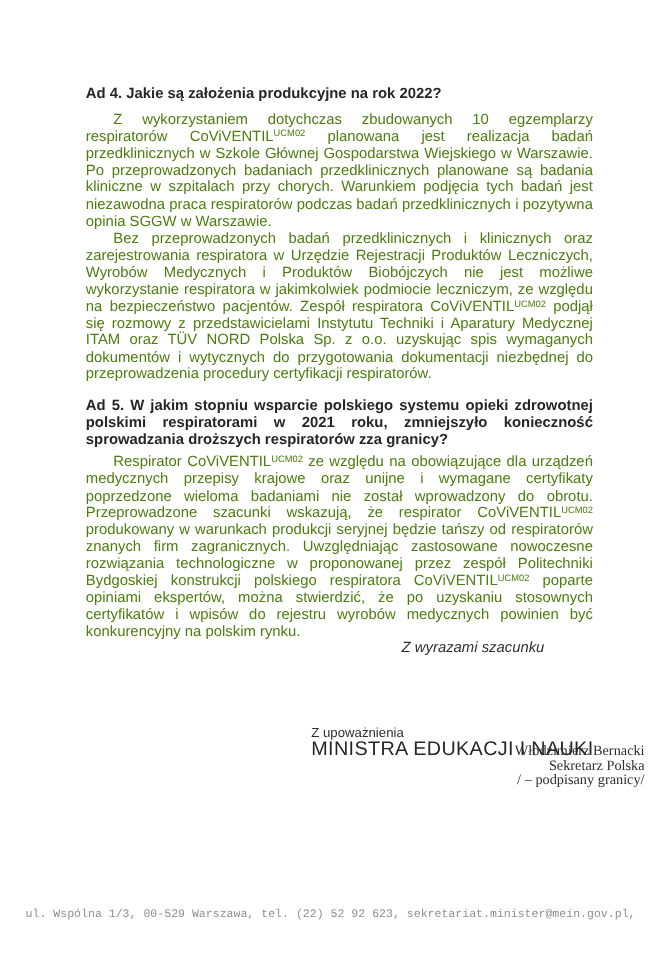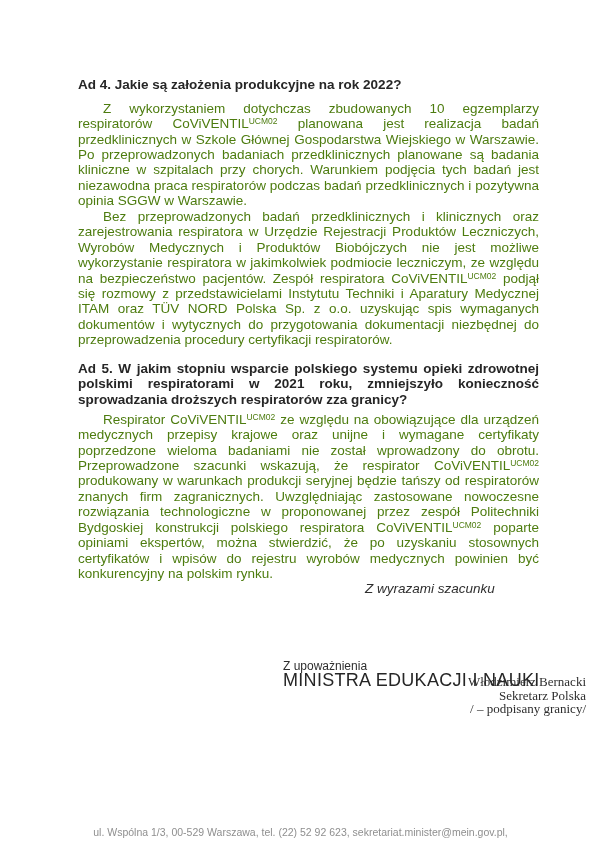--- a/index.html
+++ b/index.html
@@ -85,21 +85,21 @@
     font-size: 13px;
     line-height: 13.5px;
     color: #2e2e2e;
   }
   .page-footer {
     position: absolute;
     top: 825px;
     left: 0;
     width: 601px;
     text-align: center;
-    font-family: Liberation Sans, sans-serif;
+    font-family: Liberation Mono, monospace;
     font-size: 10.5px;
     line-height: 14px;
     color: #8f8f8f;
   }
 </style>
 </head>
 <body>
 
 <div class="page">
 

